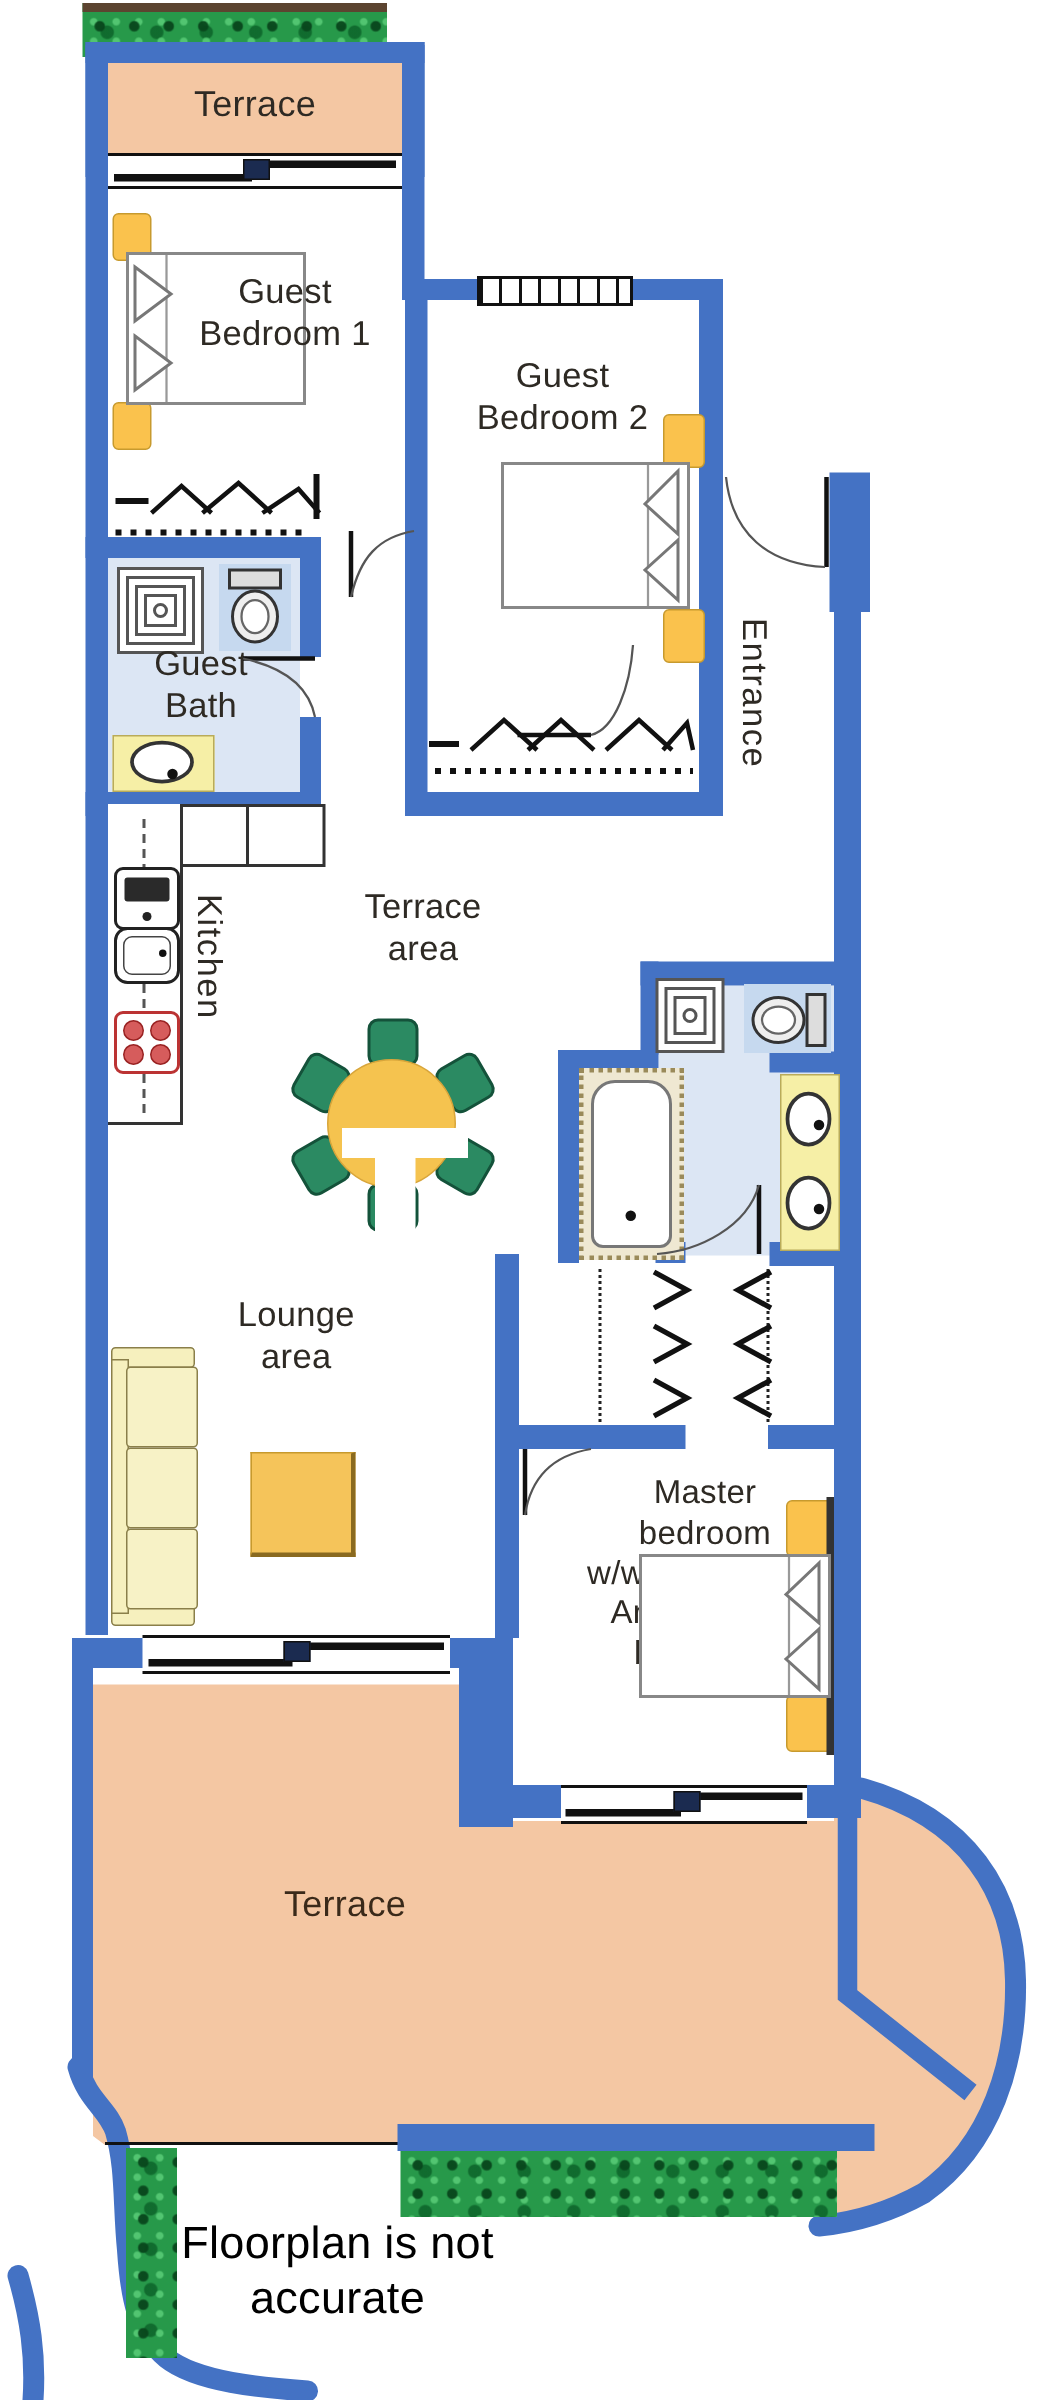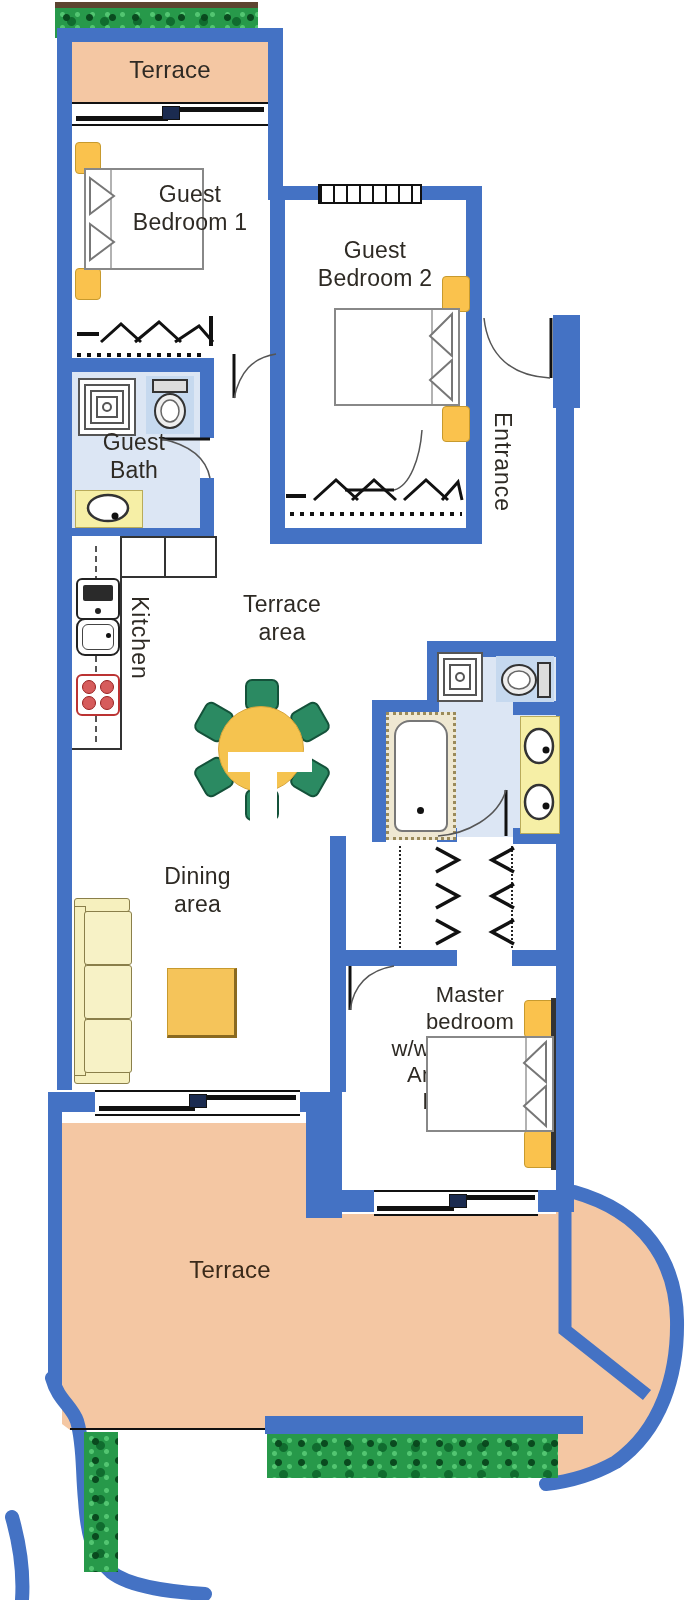--- a/index.html
+++ b/index.html
@@ -264,27 +264,29 @@
   <div class="yellow" style="left:524px;top:1000px;width:30px;height:36px;"></div>
   <div class="yellow" style="left:524px;top:1130px;width:30px;height:36px;"></div>
   <div style="position:absolute;left:551px;top:998px;width:5px;height:172px;background:#333;"></div>
   <svg style="left:426px;top:1036px;" width="128" height="96">
     <rect x="1" y="1" width="126" height="94" fill="#fff" stroke="#888" stroke-width="2"></rect>
     <line x1="100" y1="2" x2="100" y2="94" stroke="#999" stroke-width="1.5"></line>
     <polygon points="120,6 98,27 120,46" fill="#fff" stroke="#777" stroke-width="2"></polygon>
     <polygon points="120,50 98,70 120,90" fill="#fff" stroke="#777" stroke-width="2"></polygon>
   </svg>
 
-  <div class="lbl" style="left:135px;top:862px;width:125px;font-size:23px;">Dining
+  <div class="lbl" style="left:135px;top:862px;width:125px;font-size:23px;">Lounge
 area</div>
   <div style="position:absolute;left:74px;top:898px;width:62px;height:186px;">
     <div style="position:absolute;left:0;top:0;width:54px;height:12px;background:#F6F0BE;border:1.5px solid #8a7f4a;border-radius:3px;"></div>
     <div style="position:absolute;left:0;bottom:0;width:54px;height:12px;background:#F6F0BE;border:1.5px solid #8a7f4a;border-radius:3px;"></div>
     <div style="position:absolute;left:0;top:8px;width:10px;height:168px;background:#F6F0BE;border:1.5px solid #8a7f4a;"></div>
     <div style="position:absolute;left:10px;top:13px;width:46px;height:52px;background:#F7F2C6;border:1.5px solid #8a7f4a;border-radius:3px;"></div>
     <div style="position:absolute;left:10px;top:67px;width:46px;height:52px;background:#F7F2C6;border:1.5px solid #8a7f4a;border-radius:3px;"></div>
     <div style="position:absolute;left:10px;top:121px;width:46px;height:52px;background:#F7F2C6;border:1.5px solid #8a7f4a;border-radius:3px;"></div>
   </div>
   <div style="position:absolute;left:167px;top:968px;width:66px;height:66px;background:#F5C45A;border:1px solid #c79a2e;border-right:3px solid #8a6a20;border-bottom:3px solid #8a6a20;"></div>
 
   <div class="lbl" style="left:160px;top:1255px;width:140px;font-size:24px;color:#3a2a1a;">Terrace</div>
+  <div class="lbl" style="left:95px;top:1478px;width:260px;font-size:30px;color:#000;">Floorplan is not
+accurate</div>
 
 </div>
 
 </body></html>

